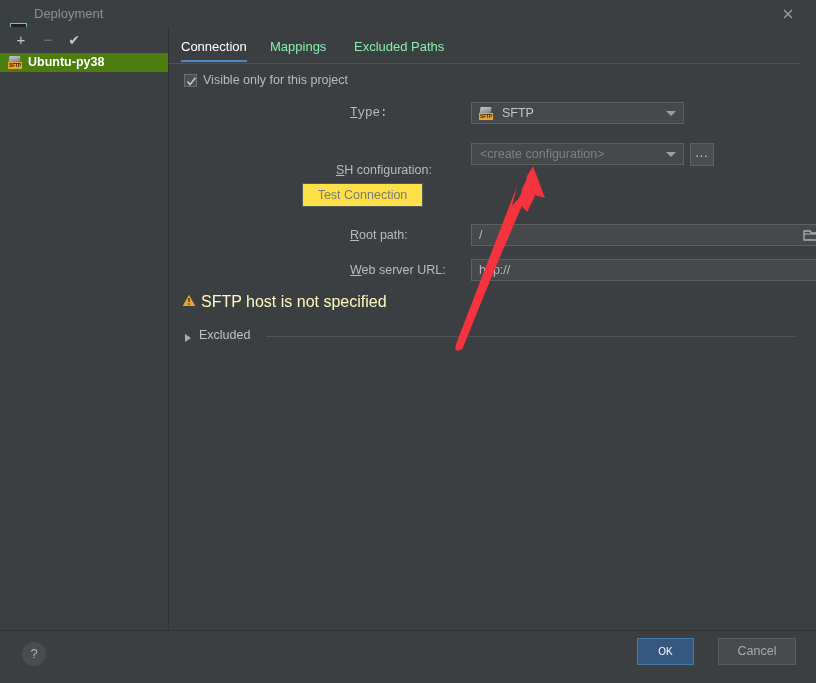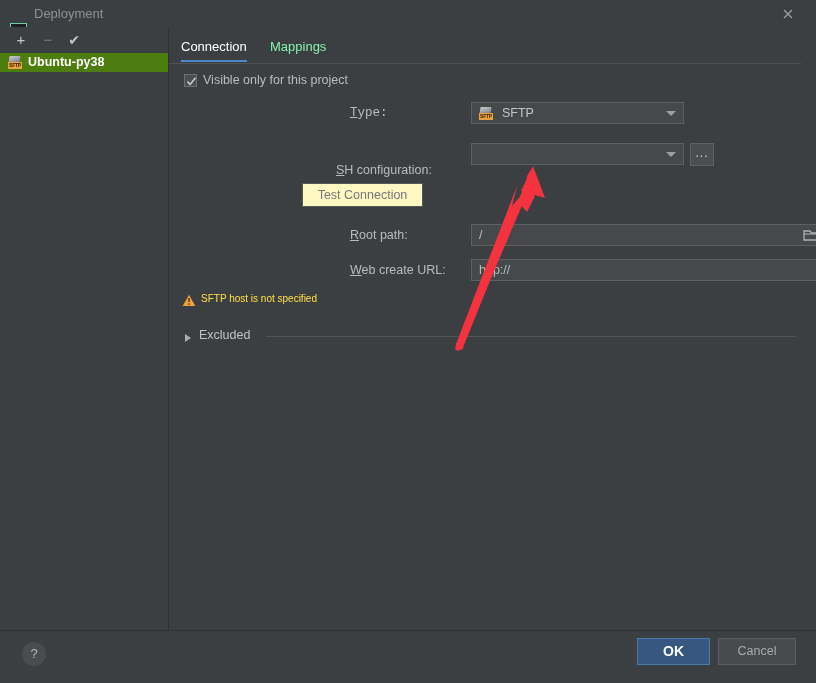--- a/index.html
+++ b/index.html
@@ -277,21 +277,21 @@
     letter-spacing: 1px;
     cursor: default;
   }
 
   
   #row-test { top: 112px; }
   #btn-test {
     position: absolute;
     left: 133px; top: 0;
     width: 121px; height: 24px;
-    background: #fef9c3;
+    background: #fde047;
     border: 1px solid #55595b;
     box-sizing: border-box;
     text-align: center;
     line-height: 22px;
     font-size: 12.5px;
     color: #77797b;
     cursor: default;
   }
 
   
@@ -343,22 +343,22 @@
   
   #row-warn { top: 220px; }
   #warn-icon {
     position: absolute;
     left: 13px; top: 3px;
     width: 14px; height: 13px;
   }
   #warn-text {
     position: absolute;
     left: 32px; top: 2px;
-    font-size: 10px;
-    color: #fde047;
+    font-size: 16px;
+    color: #fef9c3;
     white-space: nowrap;
   }
 
   
   #row-adv { top: 255px; }
   #adv-tri {
     position: absolute;
     left: 16px; top: 8px;
     width: 0; height: 0;
     border-top: 4.5px solid transparent;
@@ -400,28 +400,28 @@
     background: #4a4d4f;
     text-align: center;
     line-height: 24px;
     font-size: 13px;
     color: #b6b9bb;
     cursor: default;
   }
   #btn-ok {
     position: absolute;
     left: 637px; top: 638px;
-    width: 73px; height: 27px;
+    width: 57px; height: 27px;
     background: #365880;
     border: 1px solid #4a7aa8;
     box-sizing: border-box;
     text-align: center;
     line-height: 25px;
-    font-size: 14px;
-    font-weight: bold;
+    font-size: 10px;
+    font-weight: normal;
     color: #ffffff;
     cursor: default;
     z-index: 5;
   }
   #btn-cancel {
     position: absolute;
     left: 718px; top: 638px;
     width: 78px; height: 27px;
     background: #474b4d;
     border: 1px solid #5a5e60;
@@ -488,20 +488,23 @@
   <div id="content">
 
     <div id="tabs">
       <div id="tab-0" class="tab active">
         <span>Connection</span>
         <span class="underline"></span>
       </div>
       <div id="tab-1" class="tab">
         <span>Mappings</span>
       </div>
+      <div id="tab-2" class="tab">
+        <span>Excluded Paths</span>
+      </div>
     </div>
     <div id="tab-separator"></div>
 
     <div id="form">
 
       <div id="row-visible" class="row">
         <div id="chk-visible-box">
           <svg width="11" height="11" viewBox="0 0 11 11">
             <path d="M1.5 5.5 L4 8.5 L9.5 1.8" stroke="#c9ccce" stroke-width="1.5" fill="none"></path>
           </svg>
@@ -517,20 +520,21 @@
             <span class="tag">SFTP</span>
           </span>
           <span class="ctext">SFTP</span>
           <span class="arrow"></span>
         </div>
       </div>
 
       <div id="row-ssh" class="row">
         <div id="lbl-ssh" class="flabel"><u>S</u><span>H configuration:</span></div>
         <div id="combo-ssh" class="combo">
+          <span class="ctext placeholder">&lt;create configuration&gt;</span>
           <span class="arrow"></span>
         </div>
         <div id="btn-ssh-browse">...</div>
       </div>
 
       <div id="row-test" class="row">
         <div id="btn-test">Test Connection</div>
       </div>
 
       <div id="row-root" class="row">
@@ -541,21 +545,21 @@
         <div id="btn-root-browse">
           <svg width="26" height="20" viewBox="0 0 26 20">
             <path d="M5 6 H11 L12.5 8 H21 V15 H5 Z" fill="none" stroke="#aeb1b3" stroke-width="1.3"></path>
             <path d="M5 9 H21" stroke="#aeb1b3" stroke-width="1.1"></path>
           </svg>
         </div>
 
       </div>
 
       <div id="row-web" class="row">
-        <div id="lbl-web" class="flabel"><u>W</u><span>eb create URL:</span></div>
+        <div id="lbl-web" class="flabel"><u>W</u><span>eb server URL:</span></div>
         <div id="inp-web">
           <span class="val">http://</span>
 
         </div>
       </div>
 
       <div id="row-warn" class="row">
         <span id="warn-icon">
           <svg width="14" height="13" viewBox="0 0 14 13">
             <path d="M7 0.8 L13.3 12 H0.7 Z" fill="#e8a33d"></path>

